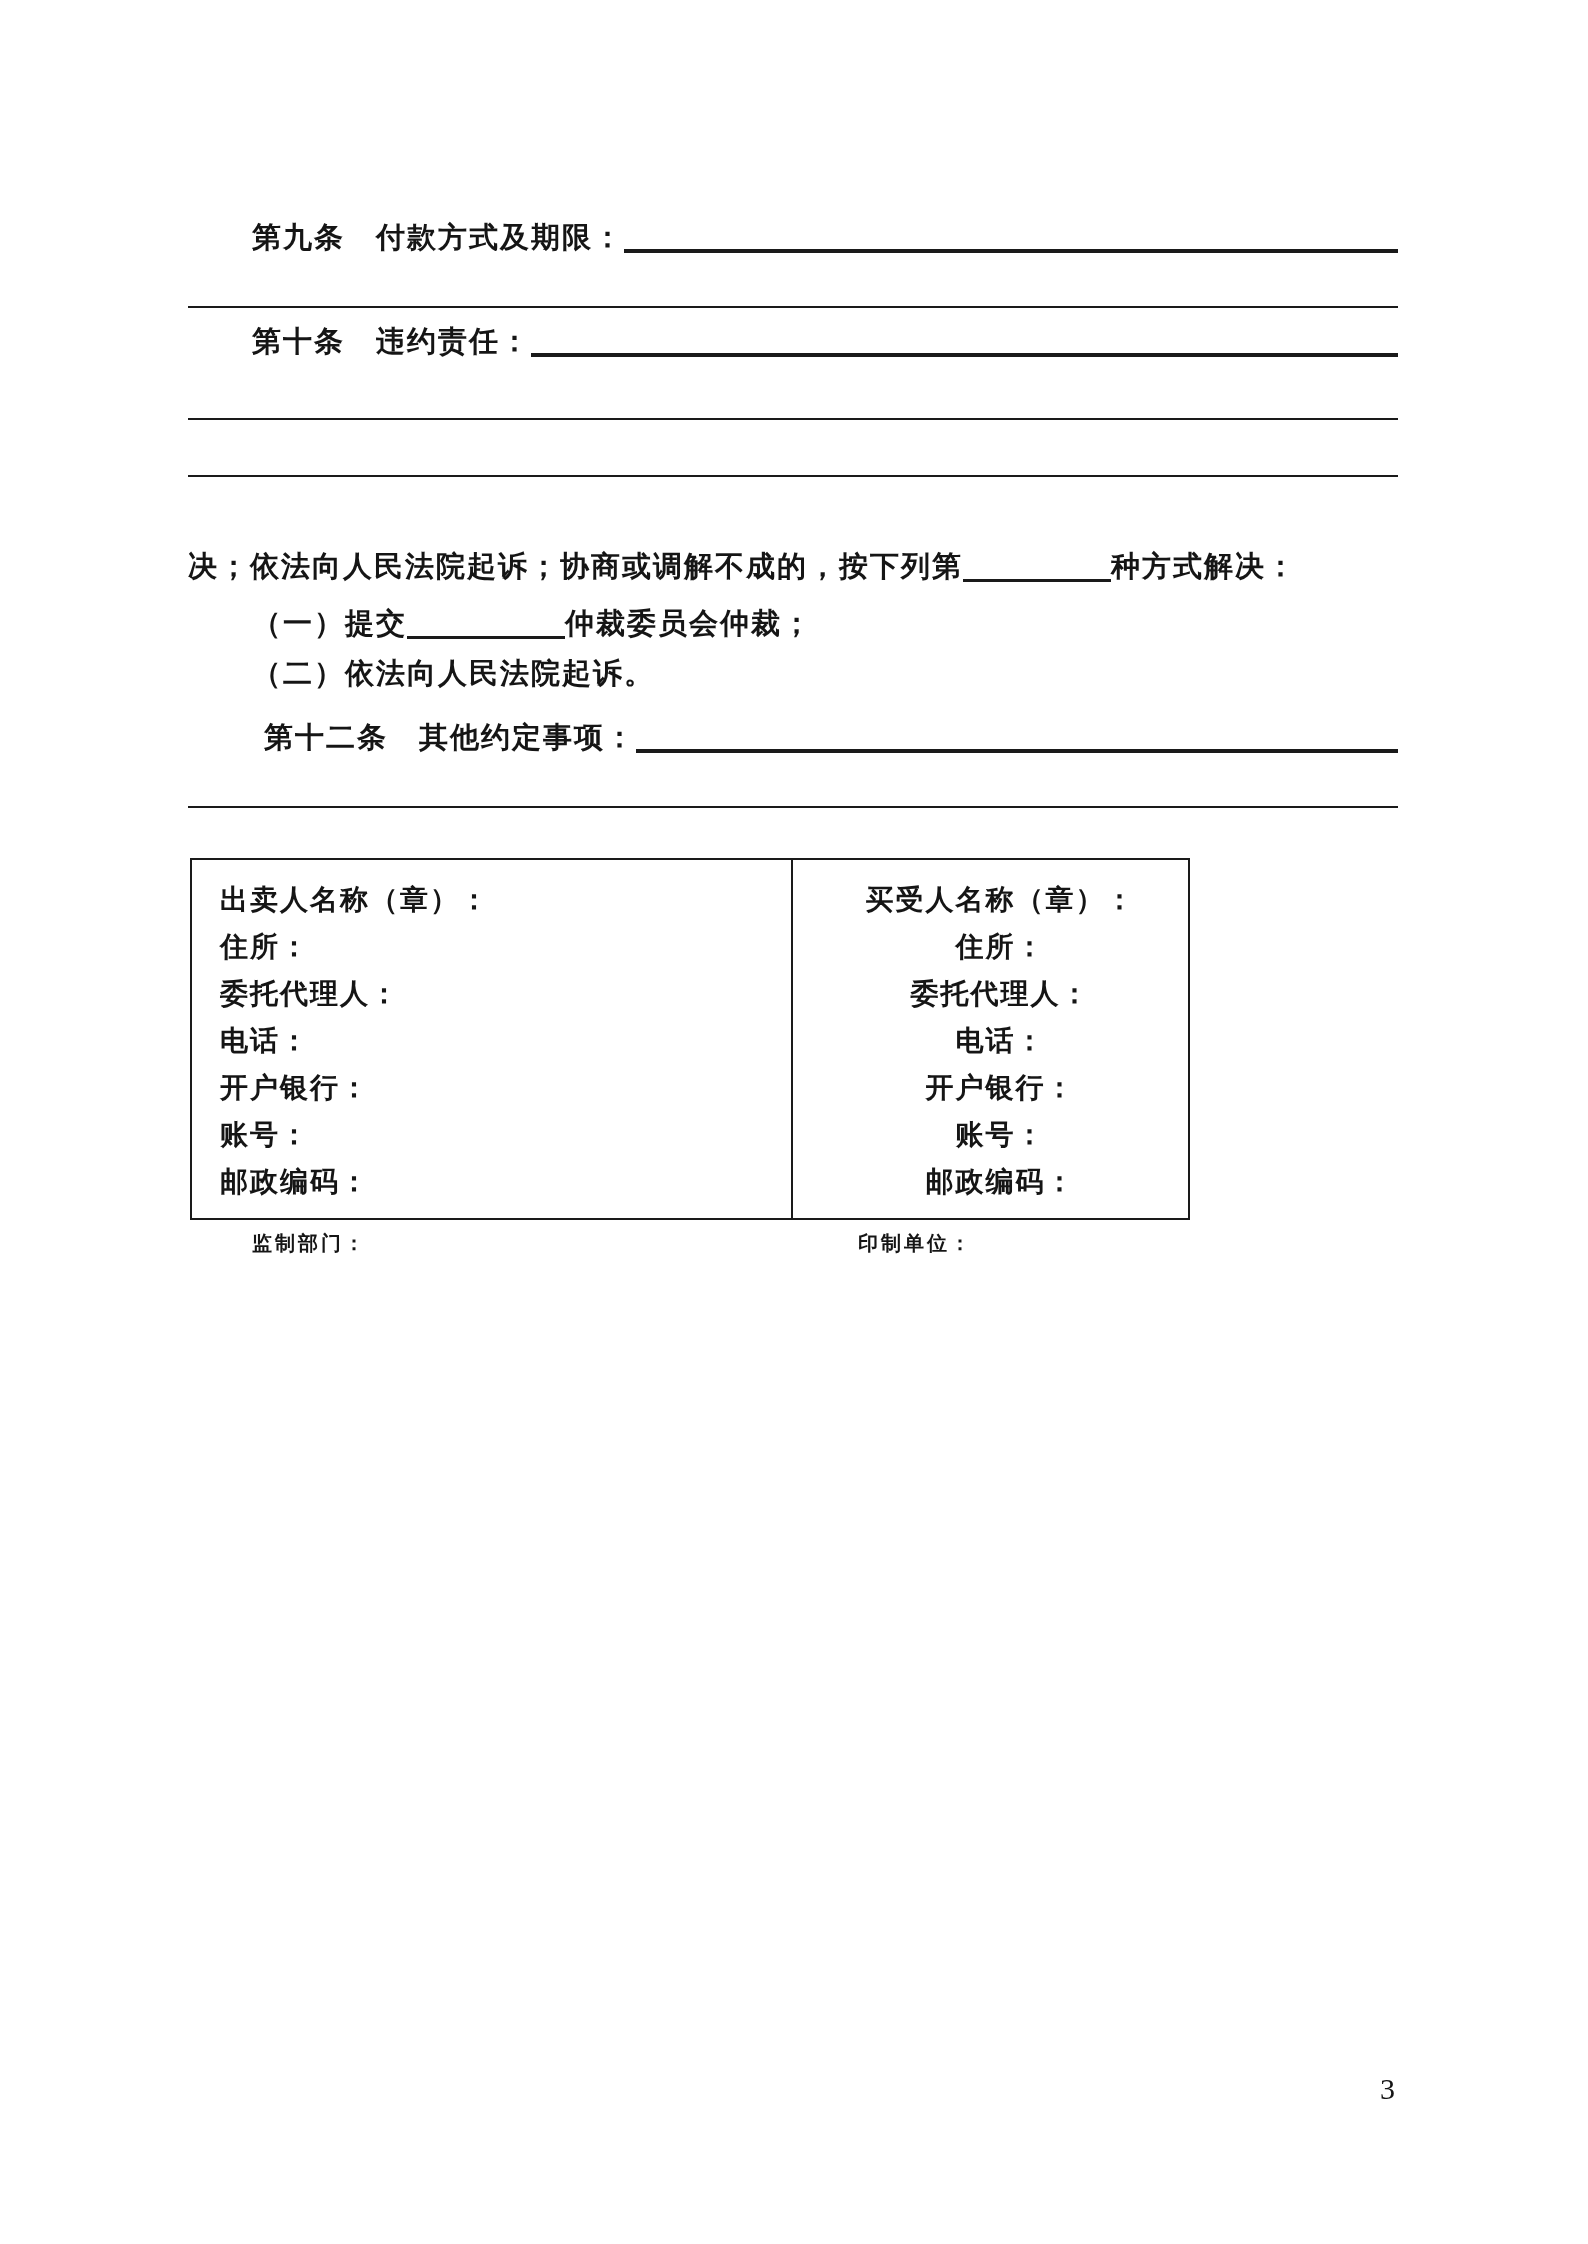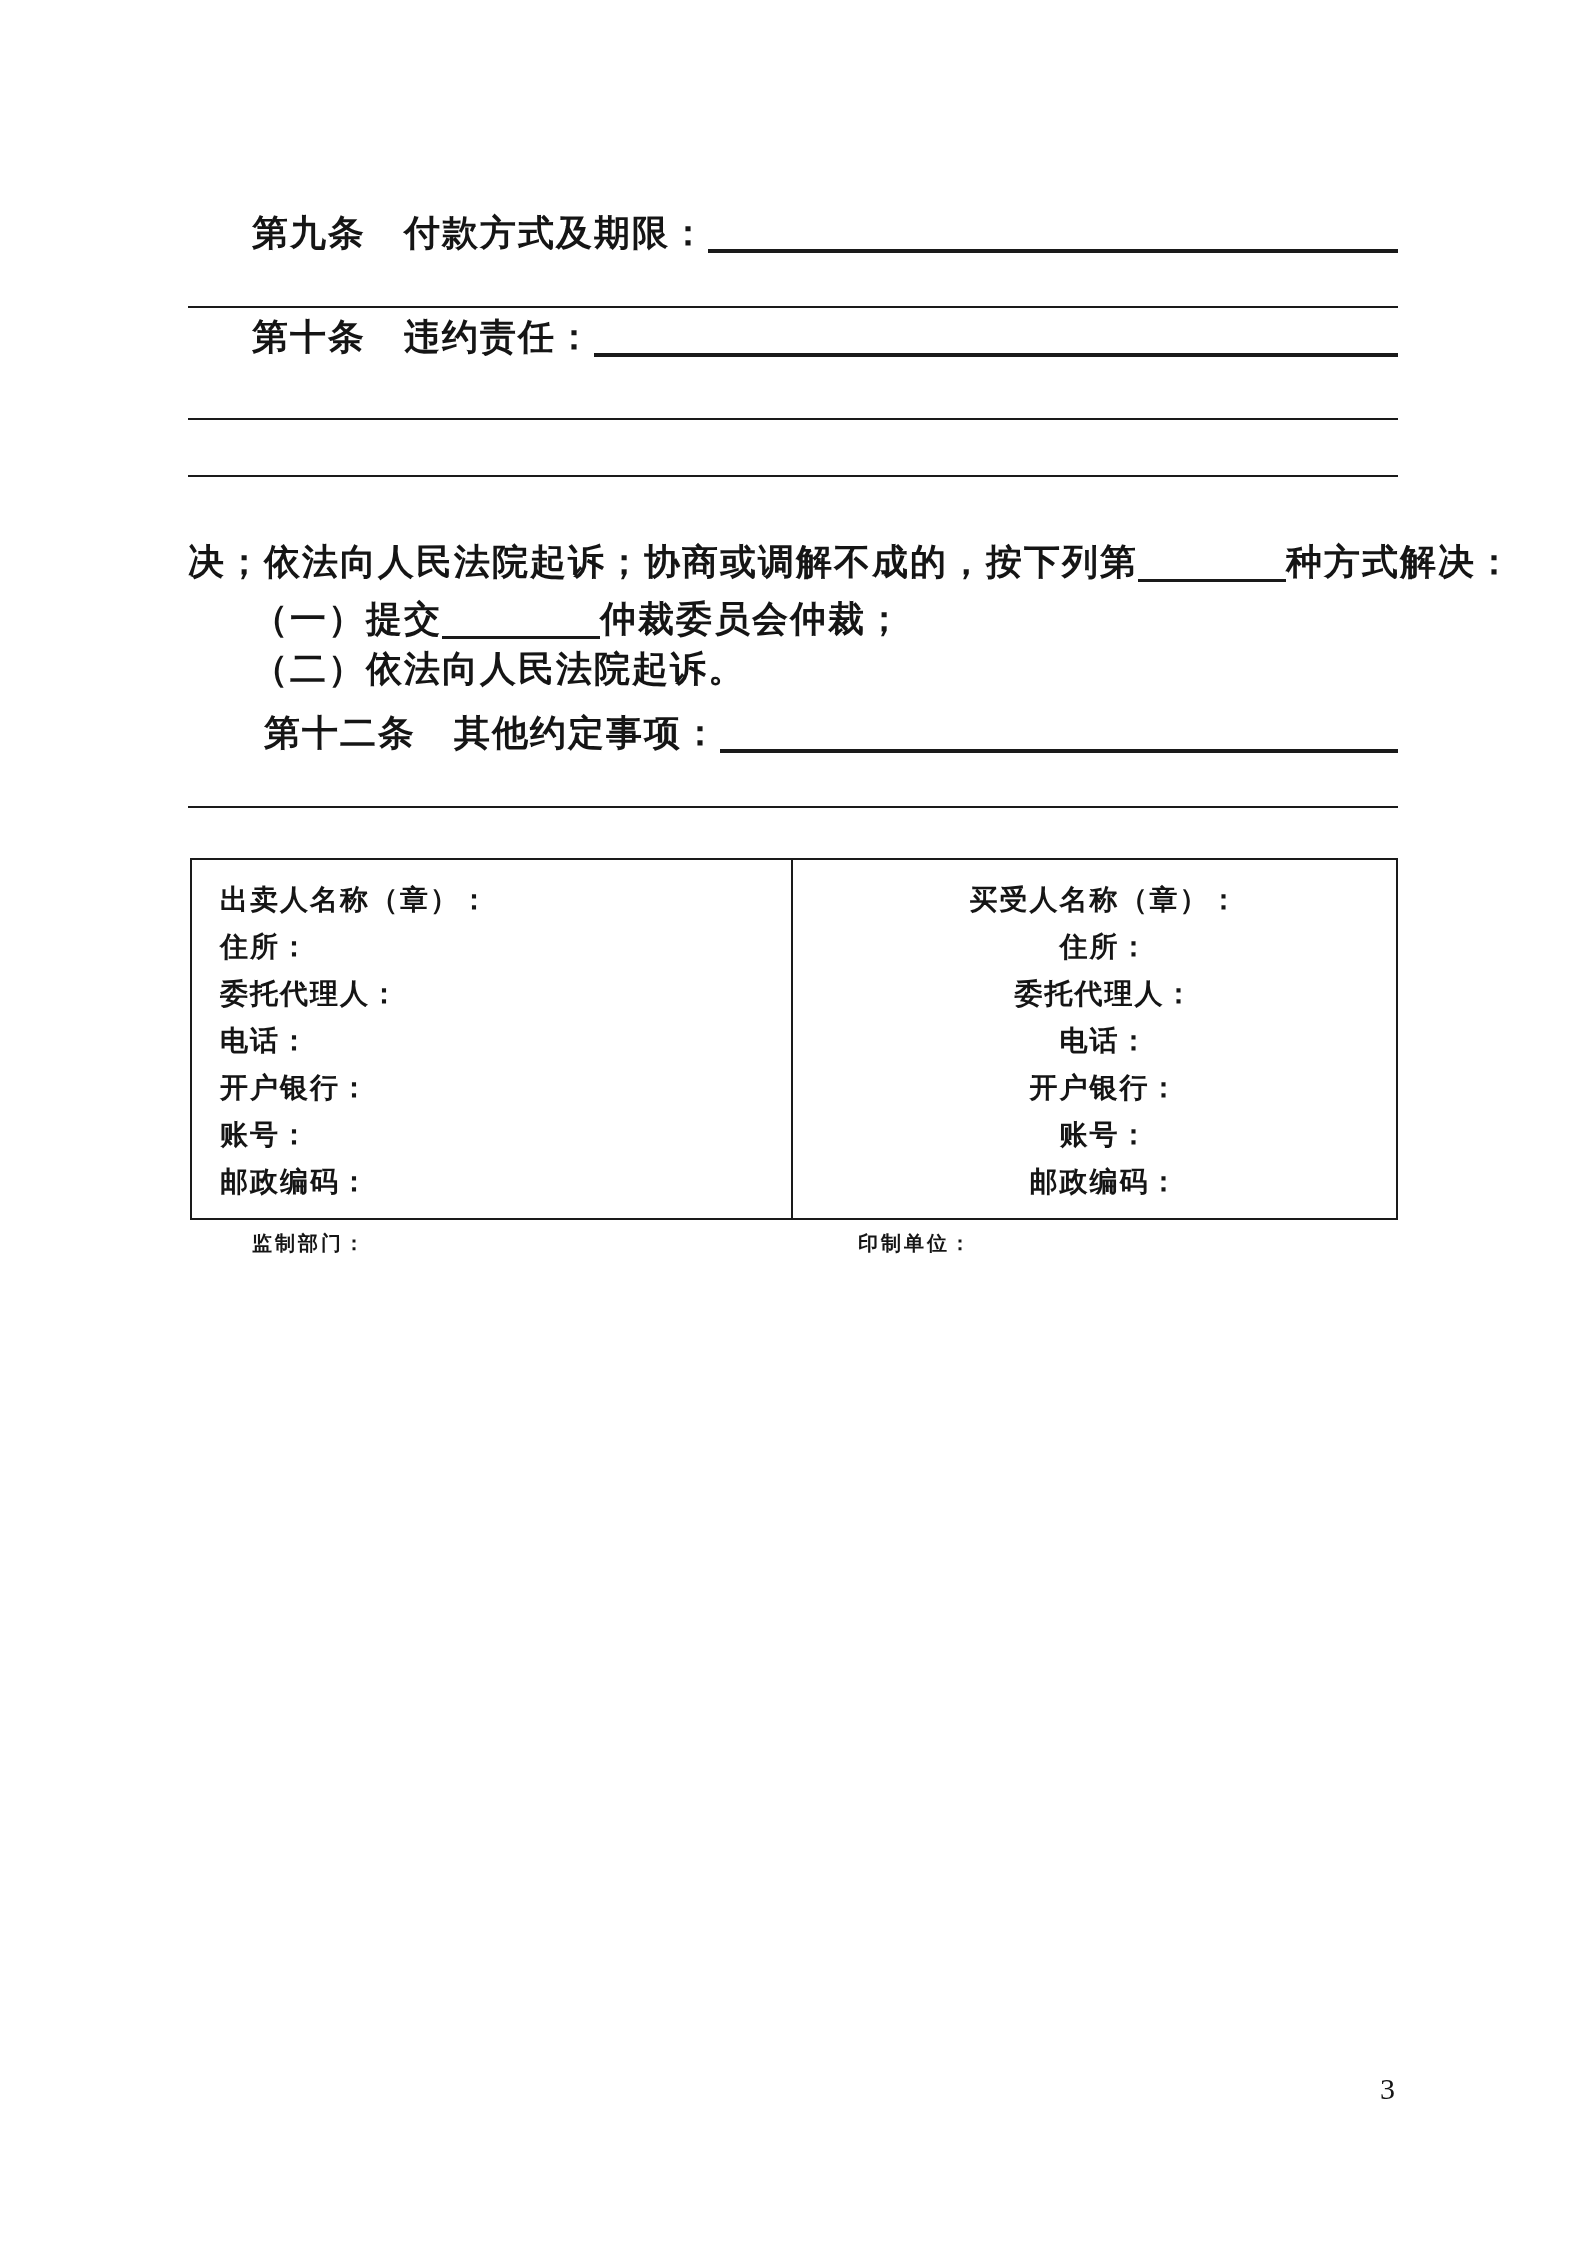--- a/index.html
+++ b/index.html
@@ -4,39 +4,39 @@
 <style>
   html,body { margin:0; padding:0; background:#ffffff; }
   .page {
     position:relative; width:1588px; height:2244px; background:#ffffff;
     font-family:"Liberation Serif","DejaVu Serif",serif;
     font-weight:700; color:#151515; overflow:hidden;
   }
   .row {
     position:absolute; left:188px; width:1210px; height:44px;
     display:flex; align-items:flex-end;
-    font-size:36px; letter-spacing:2px; line-height:1.15; white-space:nowrap;
+    font-size:29px; letter-spacing:2px; line-height:1.15; white-space:nowrap;
   }
   .indent { display:inline-block; width:64px; flex:0 0 auto; }
   .indent-lg { display:inline-block; width:76px; flex:0 0 auto; }
   .fill {
     flex:1 1 auto; border-bottom:4px solid #1a1a1a; height:10px; margin-bottom:1px;
   }
   .blank {
     display:inline-block; flex:0 0 auto; border-bottom:3px solid #1a1a1a;
     height:10px; margin-bottom:1px;
   }
   .blank-a11 { width:148px; }
   .blank-item1 { width:158px; }
   .rule {
     position:absolute; left:188px; width:1210px; height:0;
     border-top:2px solid #1a1a1a;
   }
   .sig-table {
-    position:absolute; left:190px; top:858px; width:1208px; height:362px;
+    position:absolute; left:190px; top:858px; width:1000px; height:362px;
     border:2px solid #1a1a1a; box-sizing:border-box; display:flex;
   }
   .sig-col {
     box-sizing:border-box; padding:16px 0 0 28px;
     font-size:28px; letter-spacing:2px; line-height:47px; white-space:nowrap;
   }
   .sig-col.left  { width:601px; border-right:2px solid #1a1a1a; }
   .sig-col.right { flex:1 1 auto; padding-left:20px;text-align:center; }
   .sig-line { height:47px; }
   .footer-label {

